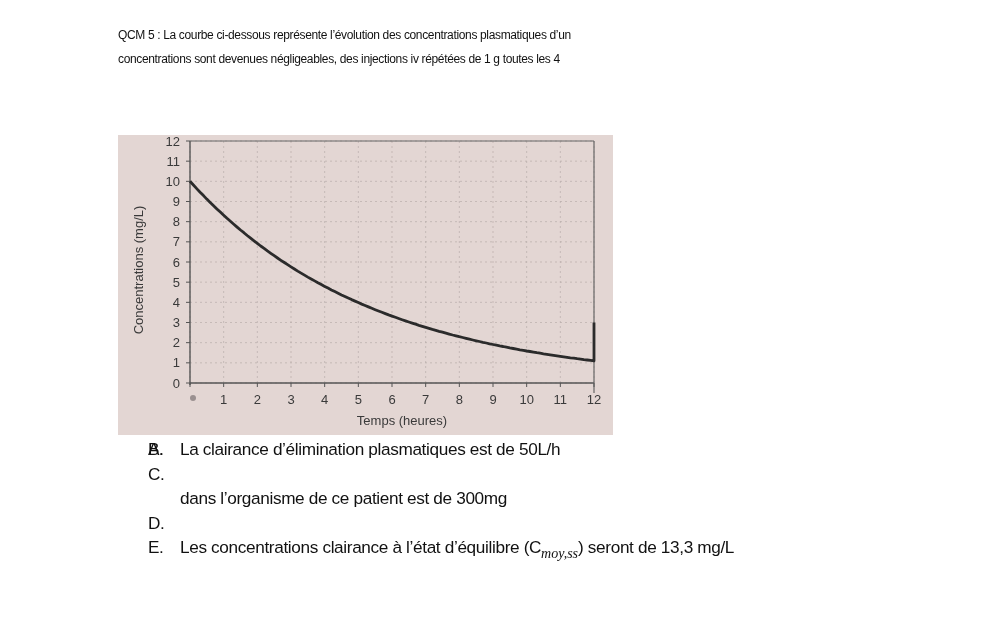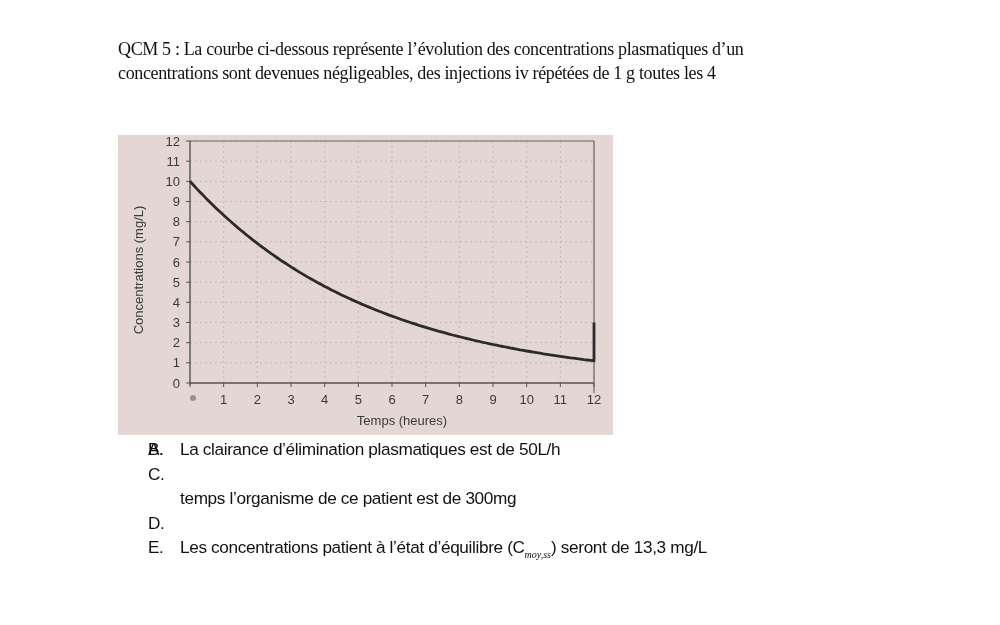--- a/index.html
+++ b/index.html
@@ -1,28 +1,28 @@
 <!DOCTYPE html>
 <html><head>
 <meta charset="utf-8">
 <style>
   html, body { margin:0; padding:0; }
   body { width:1000px; height:625px; background:#ffffff; position:relative; overflow:hidden;
          font-family:"Liberation Sans", sans-serif; color:#111; }
-  .question { position:absolute; left:118px; top:38px; width:770px; font-size:18px; line-height:23.5px;
-              letter-spacing:-0.35px;font-family:Liberation Serif, serif; }
+  .question { position:absolute; left:118px; top:24px; width:770px; font-size:12px; line-height:23.5px;
+              letter-spacing:-0.35px; }
   .question p { margin:0; }
   .figure { position:absolute; left:118px; top:135px; width:495px; height:300px;
             background:#e3d6d3; overflow:hidden; }
   .figure svg { position:absolute; left:0; top:0; }
   .options { position:absolute; left:148px; top:437px; width:760px; font-size:17.2px; line-height:24.6px;
              letter-spacing:-0.35px; margin:0; padding:0; list-style:none; }
   .options li { position:relative; padding-left:32px; }
   .options .letter { position:absolute; left:0; top:0; }
-  .sub { font-family:"Liberation Serif", serif; font-style:italic; font-size:10px; vertical-align:-5px; letter-spacing:0; }
+  .sub { font-family:"Liberation Serif", serif; font-style:italic; font-size:14px; vertical-align:-5px; letter-spacing:0; }
 </style>
 </head>
 <body>
 
 <div class="question">
   <p>QCM 5 : La courbe ci-dessous représente l’évolution des concentrations plasmatiques d’un</p>
   <p>concentrations sont devenues négligeables, des injections iv répétées de 1 g toutes les 4</p>
 </div>
 
 <div class="figure">
@@ -119,23 +119,23 @@
   <li>
     <span class="letter">A.</span>
   </li>
   <li>
     <span class="letter">B.</span>
     <span>La clairance d’élimination plasmatiques est de 50L/h</span>
   </li>
   <li>
     <span class="letter">C.</span>
     <br>
-    <span>temps l’organisme de ce patient est de 300mg</span>
+    <span>dans l’organisme de ce patient est de 300mg</span>
   </li>
   <li>
     <span class="letter">D.</span>
     <br>
   </li>
   <li>
     <span class="letter">E.</span>
-    <span>Les concentrations patient à l’état d’équilibre (C</span><span class="sub">moy,ss</span><span>) seront de 13,3 mg/L</span>
+    <span>Les concentrations clairance à l’état d’équilibre (C</span><span class="sub">moy,ss</span><span>) seront de 13,3 mg/L</span>
   </li>
 </ul>
 
 </body></html>

